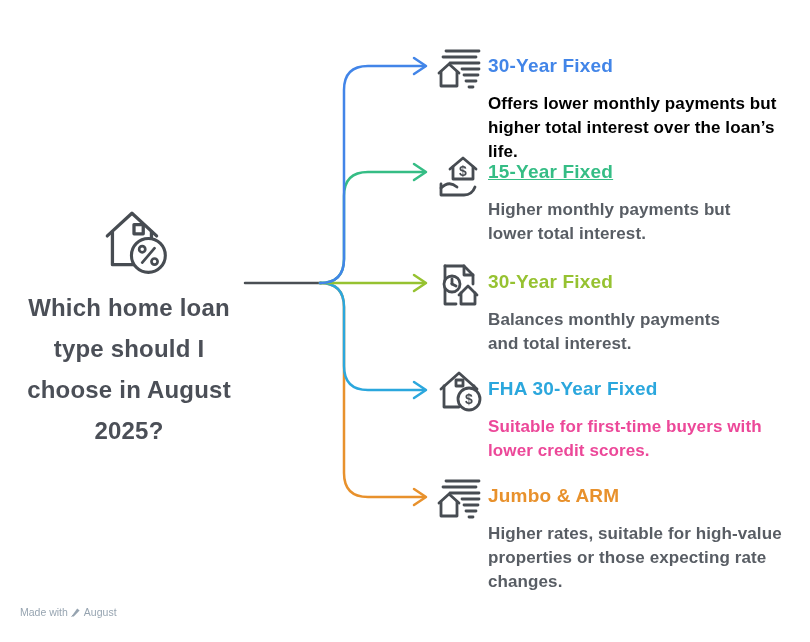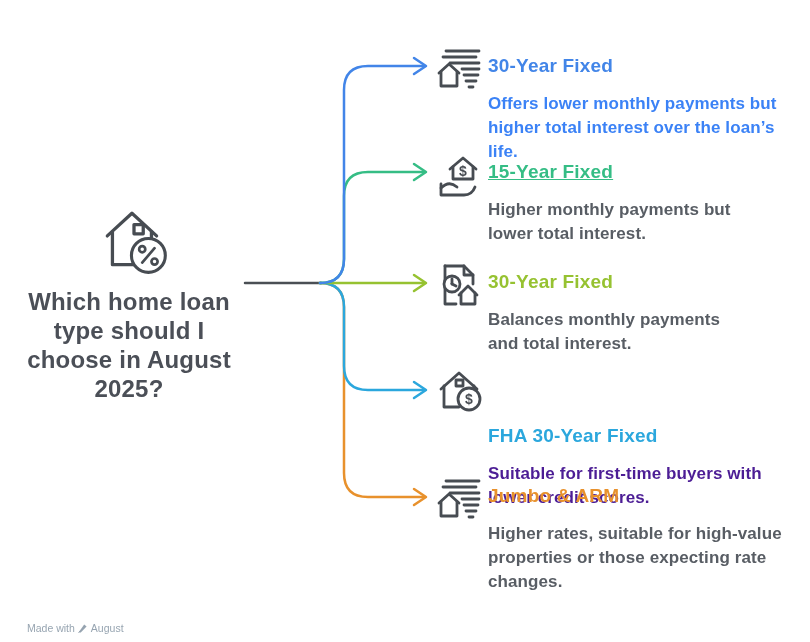--- a/index.html
+++ b/index.html
@@ -3,31 +3,31 @@
 <meta charset="utf-8">
 <style>
   * { margin:0; padding:0; box-sizing:border-box; }
   html,body { width:810px; height:642px; overflow:hidden; }
   body { font-family:"Liberation Sans", sans-serif; background:#ffffff; }
   .canvas { position:relative; width:810px; height:642px; background:#ffffff; }
   .connectors { position:absolute; left:0; top:0; }
   .center-icon { position:absolute; left:96px; top:202px; width:76px; height:76px; }
   .root-title {
     position:absolute; left:16px; top:287px; width:226px;
-    font-size:24px; font-weight:bold; line-height:29px;
+    font-size:24px; font-weight:bold; line-height:41px;
     text-align:center; letter-spacing:0.2px;
   }
   .item { position:absolute; left:488px; }
   .item-heading { font-size:19px; font-weight:bold; line-height:20px; letter-spacing:0.2px; }
   .item-desc { margin-top:16px; font-size:17px; font-weight:bold; line-height:24px; letter-spacing:0.1px; }
   .branch-icon { position:absolute; width:48px; height:48px; left:436px; }
   .branch-icon svg, .center-icon svg { display:block; }
   .watermark {
-    position:absolute; left:27px; top:606px; display:flex; align-items:center; gap:2px;
-    font-size:10.5px; opacity:0.85;margin-top:16px;
+    position:absolute; left:20px; top:606px; display:flex; align-items:center; gap:2px;
+    font-size:10.5px; opacity:0.85;
   }
   .watermark .brand { margin-left:1px; }
 </style>
 </head>
 <body>
 
 <div class="canvas" style="background: rgb(255, 255, 255);">
 
   <svg class="connectors" width="810" height="642" viewBox="0 0 810 642" fill="none" stroke-width="2.5" stroke-linecap="round" stroke-linejoin="round">
     <path d="M245 283 H321" stroke="#4a4f54"></path>
@@ -68,21 +68,21 @@
       <path d="M26 23 H43"></path>
         <path d="M28 29 H42"></path>
         <path d="M30 35 H40"></path>
         <path d="M33 41 H37"></path>
       <path d="M3 27 L13 18 L23 27"></path>
       <path d="M5 26 V40 H21 V26"></path>
     </svg>
   </div>
   <div class="item" style="top:56px; width:295px">
     <div class="item-heading" style="color: rgb(66, 133, 232);">30-Year Fixed</div>
-    <div class="item-desc" style="color: #3b82f6;">Offers lower monthly payments but higher total interest over the loan’s life.</div>
+    <div class="item-desc" style="color: #000000;">Offers lower monthly payments but higher total interest over the loan’s life.</div>
   </div>
 
   <div class="branch-icon" style="top: 154px; color: rgb(71, 76, 82);">
     <svg width="48" height="48" viewBox="0 0 48 48" fill="none" stroke="currentColor" stroke-width="2.8" stroke-linecap="round" stroke-linejoin="round">
       <path d="M14 15 L27 4 L40 15"></path>
       <path d="M17 13 V25 H37 V13"></path>
       <text x="27" y="22" font-size="14" font-weight="bold" text-anchor="middle" fill="currentColor" stroke="none">$</text>
       <path d="M5 30 V41 H28 Q36 41 39 33"></path>
       <path d="M5 34 Q13 26 21 33"></path>
     </svg>
@@ -113,22 +113,22 @@
     <svg width="48" height="48" viewBox="0 0 48 48" fill="none" stroke="currentColor" stroke-width="2.8" stroke-linecap="round" stroke-linejoin="round">
       <path d="M5 21 L23 5 L41 21"></path>
       <path d="M8 18 V39 H23"></path>
       <path d="M38 18 V23"></path>
       <rect x="20" y="12" width="7" height="6"></rect>
       <circle cx="33" cy="31" r="11" fill="#ffffff"></circle>
       <text x="33" y="36" font-size="14" font-weight="bold" text-anchor="middle" fill="currentColor" stroke="none">$</text>
     </svg>
   </div>
   <div class="item" style="top:379px; width:290px">
-    <div class="item-heading" style="color: rgb(43, 167, 221); margin-top: 47px;">FHA 30-Year Fixed</div>
-    <div class="item-desc" style="color: #4c1d95;">Suitable for first-time buyers with lower credit scores.</div>
+    <div class="item-heading" style="color: rgb(43, 167, 221);">FHA 30-Year Fixed</div>
+    <div class="item-desc" style="color: #ec4899;">Suitable for first-time buyers with lower credit scores.</div>
   </div>
 
   <div class="branch-icon" style="top: 476px; color: rgb(71, 76, 82);">
     <svg width="48" height="48" viewBox="0 0 48 48" fill="none" stroke="currentColor" stroke-width="2.8" stroke-linecap="round" stroke-linejoin="round">
       <path d="M10 5 H43"></path>
         <path d="M7 11 H40"></path>
         <path d="M14 17 H43"></path>
       <path d="M26 23 H43"></path>
         <path d="M28 29 H42"></path>
         <path d="M30 35 H40"></path>

